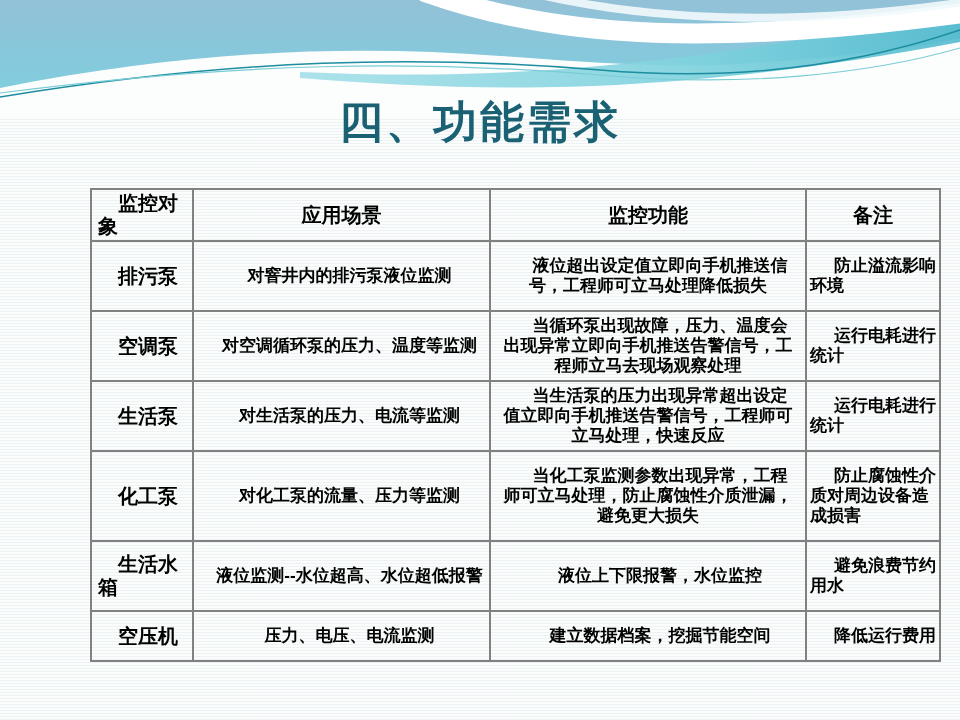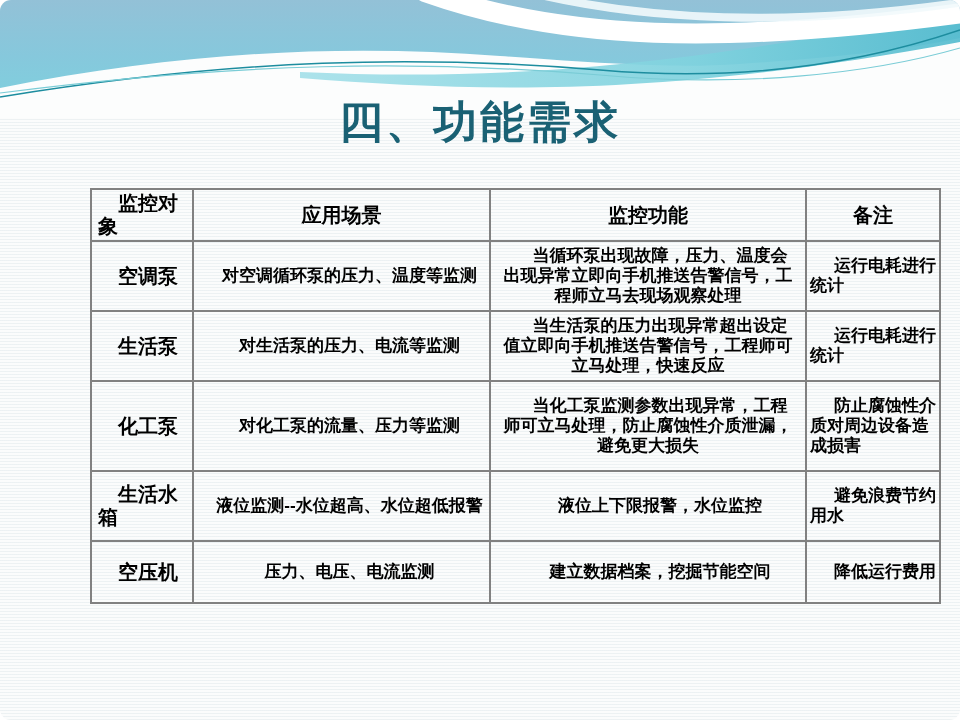--- a/index.html
+++ b/index.html
@@ -7,21 +7,20 @@
     width:960px;height:720px;overflow:hidden;
     font-family:"Liberation Sans","DejaVu Sans",sans-serif;
   }
   .slide{
     position:relative;width:960px;height:720px;overflow:hidden;
     background:
       repeating-linear-gradient(180deg,
         rgba(236,241,243,0.0) 0px, rgba(236,241,243,0.0) 2px,
         rgba(225,233,236,0.55) 2px, rgba(225,233,236,0.55) 3px),
       #fbfcfc;
-    border-radius: 11px;
   }
   .wave-header{
     position:absolute;top:0;left:0;width:960px;height:118px;
   }
   .slide-title{
     position:absolute;top:96px;left:0;width:960px;
     text-align:center;
     font-size:44px;line-height:52px;font-weight:bold;
     letter-spacing:3px;color:#1a6174;margin:0;
   }
@@ -99,20 +98,26 @@
     <thead>
         <tr>
           <th class="c-obj">监控对象</th>
           <th class="c-scene">应用场景</th>
           <th class="c-func">监控功能</th>
           <th class="c-note">备注</th>
         </tr>
       </thead>
     <tbody>
         <tr>
+          <td class="c-obj">排污泵</td>
+          <td class="c-scene">对窨井内的排污泵液位监测</td>
+          <td class="c-func">液位超出设定值立即向手机推送信号，工程师可立马处理降低损失</td>
+          <td class="c-note">防止溢流影响环境</td>
+        </tr>
+        <tr>
           <td class="c-obj">空调泵</td>
           <td class="c-scene">对空调循环泵的压力、温度等监测</td>
           <td class="c-func">当循环泵出现故障，压力、温度会出现异常立即向手机推送告警信号，工程师立马去现场观察处理</td>
           <td class="c-note">运行电耗进行统计</td>
         </tr>
         <tr>
           <td class="c-obj">生活泵</td>
           <td class="c-scene">对生活泵的压力、电流等监测</td>
           <td class="c-func">当生活泵的压力出现异常超出设定值立即向手机推送告警信号，工程师可立马处理，快速反应</td>
           <td class="c-note">运行电耗进行统计</td>

